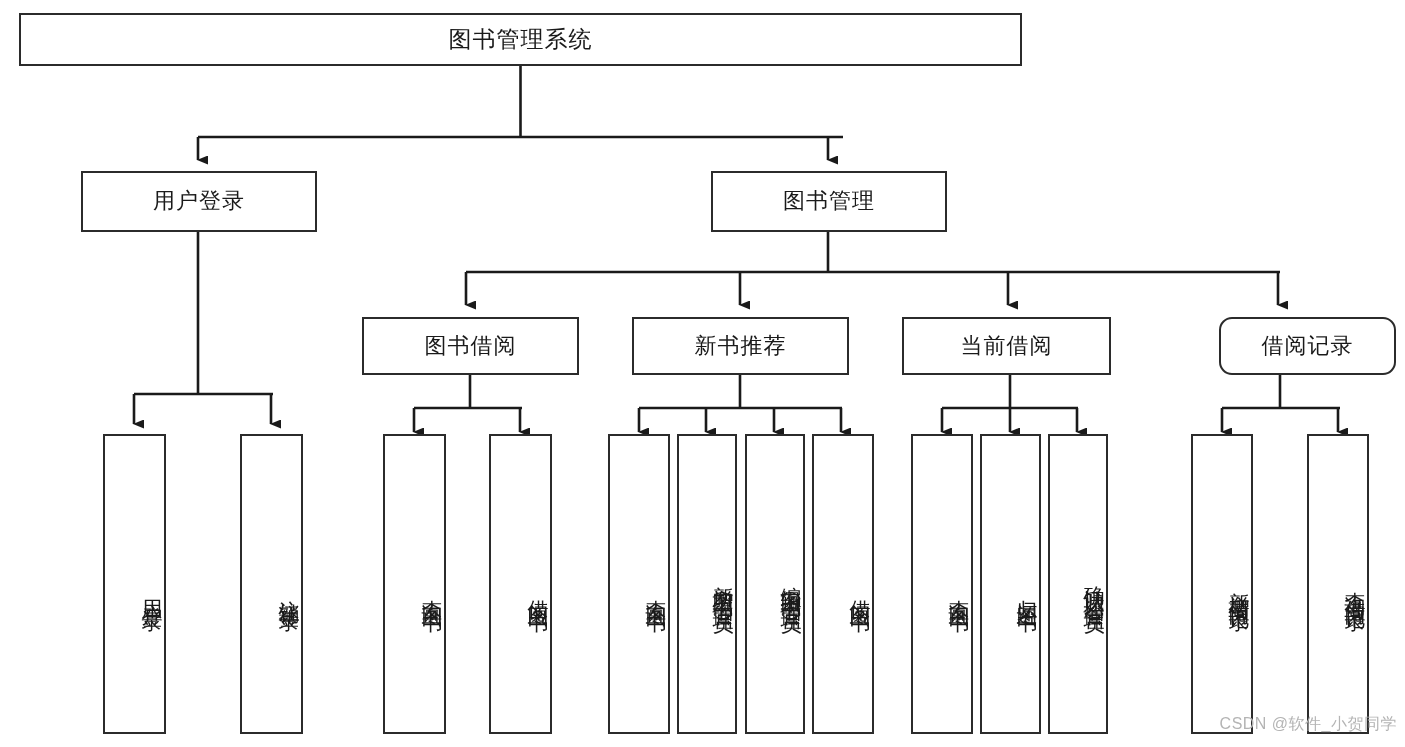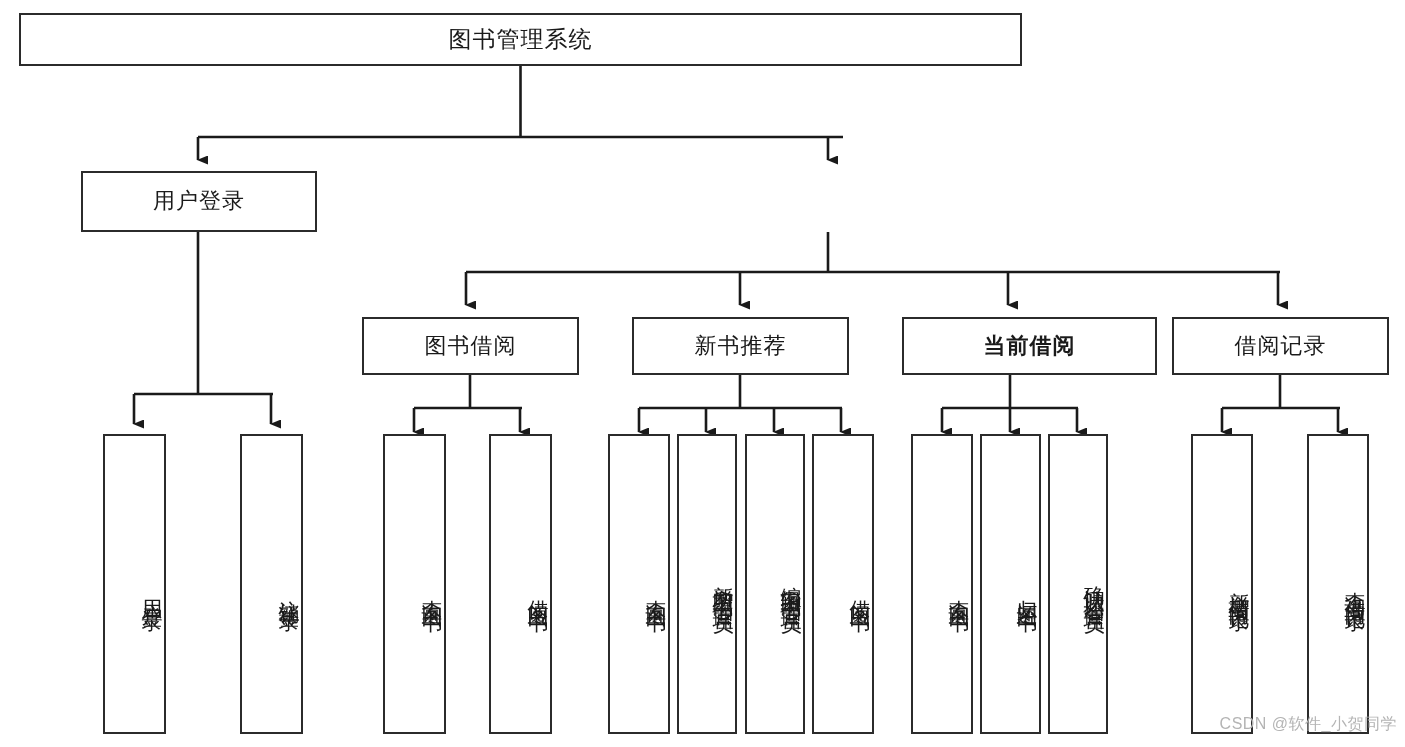--- a/index.html
+++ b/index.html
@@ -124,31 +124,34 @@
     </g>
   </svg>
 
   <div class="node horiz root" style="left:19px; top:13px; width:1003px; height:53px;">
     <span>图书管理系统</span>
   </div>
 
   <div class="node horiz" style="left:81px; top:171px; width:236px; height:61px;">
     <span>用户登录</span>
   </div>
+  <div class="node horiz" style="left:711px; top:171px; width:236px; height:61px;">
+    <span>图书管理</span>
+  </div>
 
   <div class="node horiz" style="left:362px; top:317px; width:217px; height:58px;">
     <span>图书借阅</span>
   </div>
   <div class="node horiz" style="left:632px; top:317px; width:217px; height:58px;">
     <span>新书推荐</span>
   </div>
-  <div class="node horiz" style="left:902px; top:317px; width:255px; height:58px;font-weight:bold;">
+  <div class="node horiz" style="left:902px; top:317px; width:209px; height:58px;">
     <span>当前借阅</span>
   </div>
-  <div class="node horiz" style="left:1172px; top:317px; width:217px; height:58px;">
+  <div class="node horiz" style="left:1219px; top:317px; width:177px; height:58px;border-radius:13px;">
     <span>借阅记录</span>
   </div>
 
   <div class="node vert" style="left:103px; top:434px; width:63px; height:300px;">
     <span class="vlabel">用户登录</span>
   </div>
   <div class="node vert" style="left:240px; top:434px; width:63px; height:300px;">
     <span class="vlabel">注销登录</span>
   </div>
 

